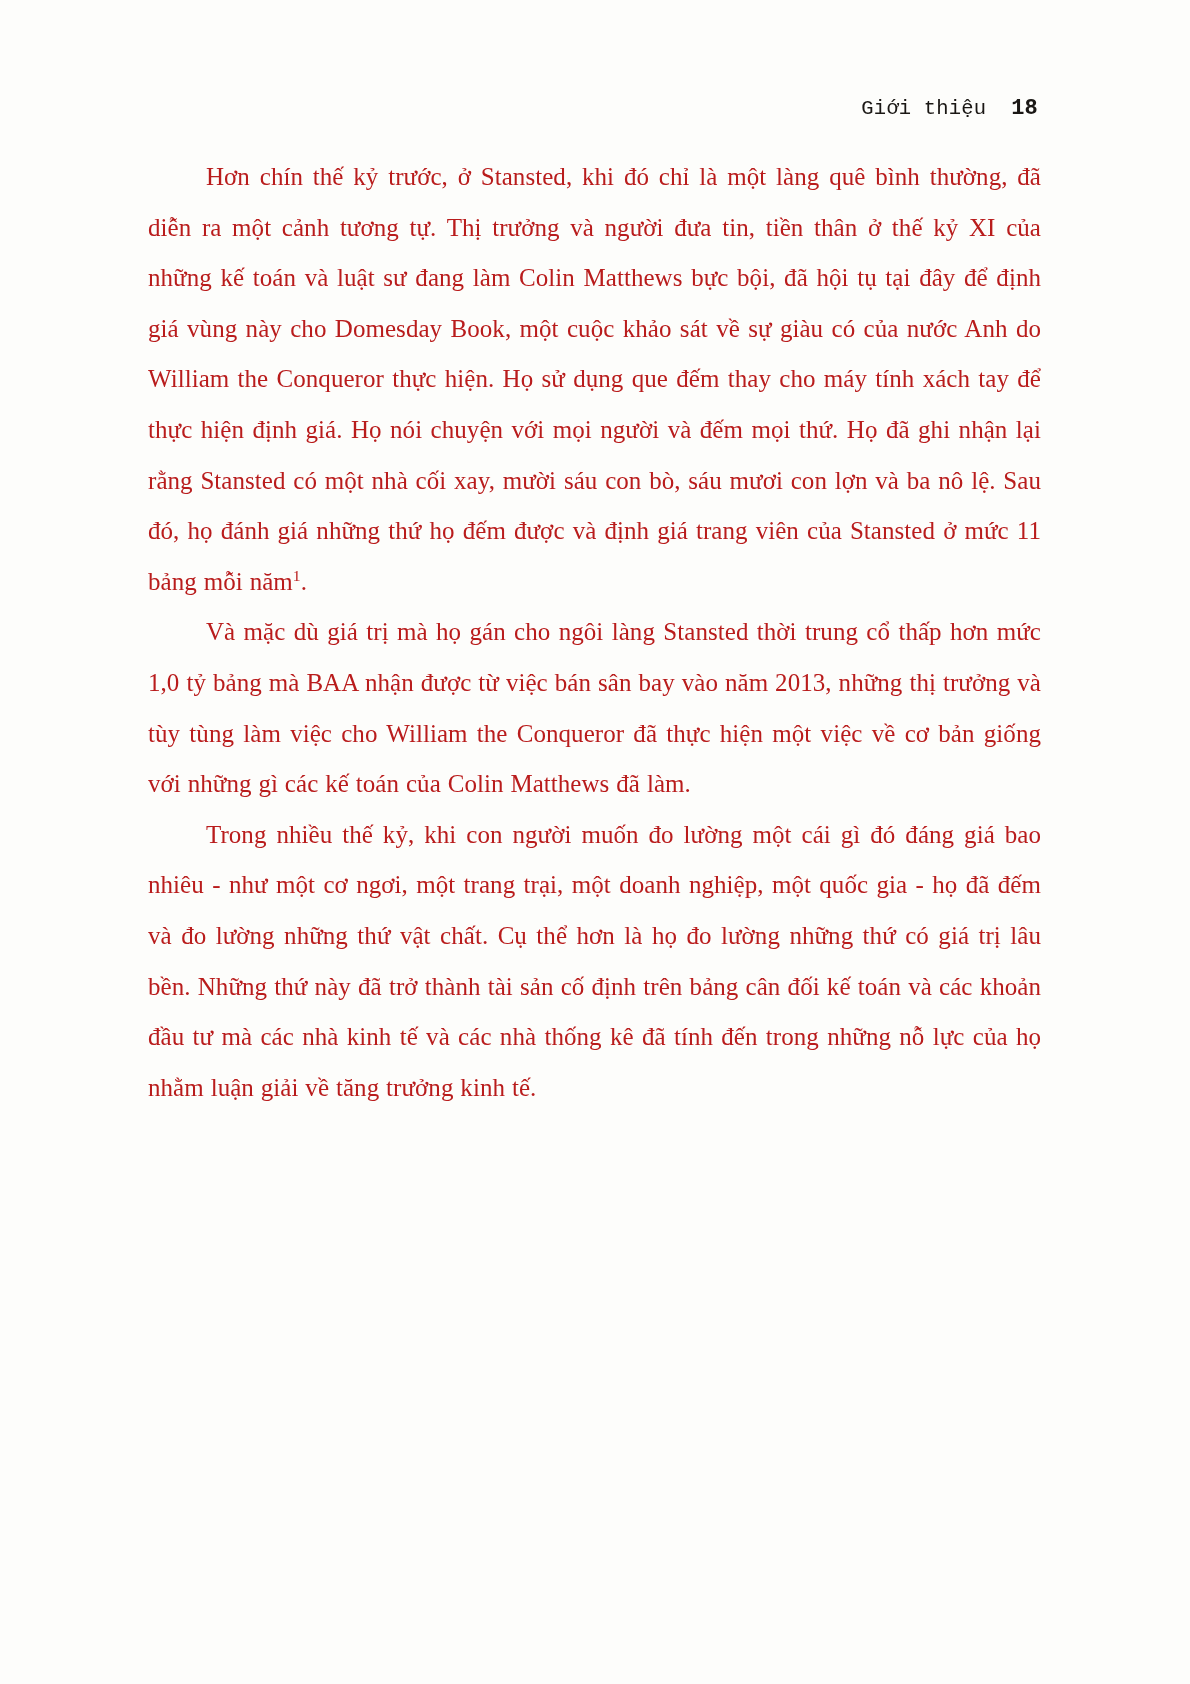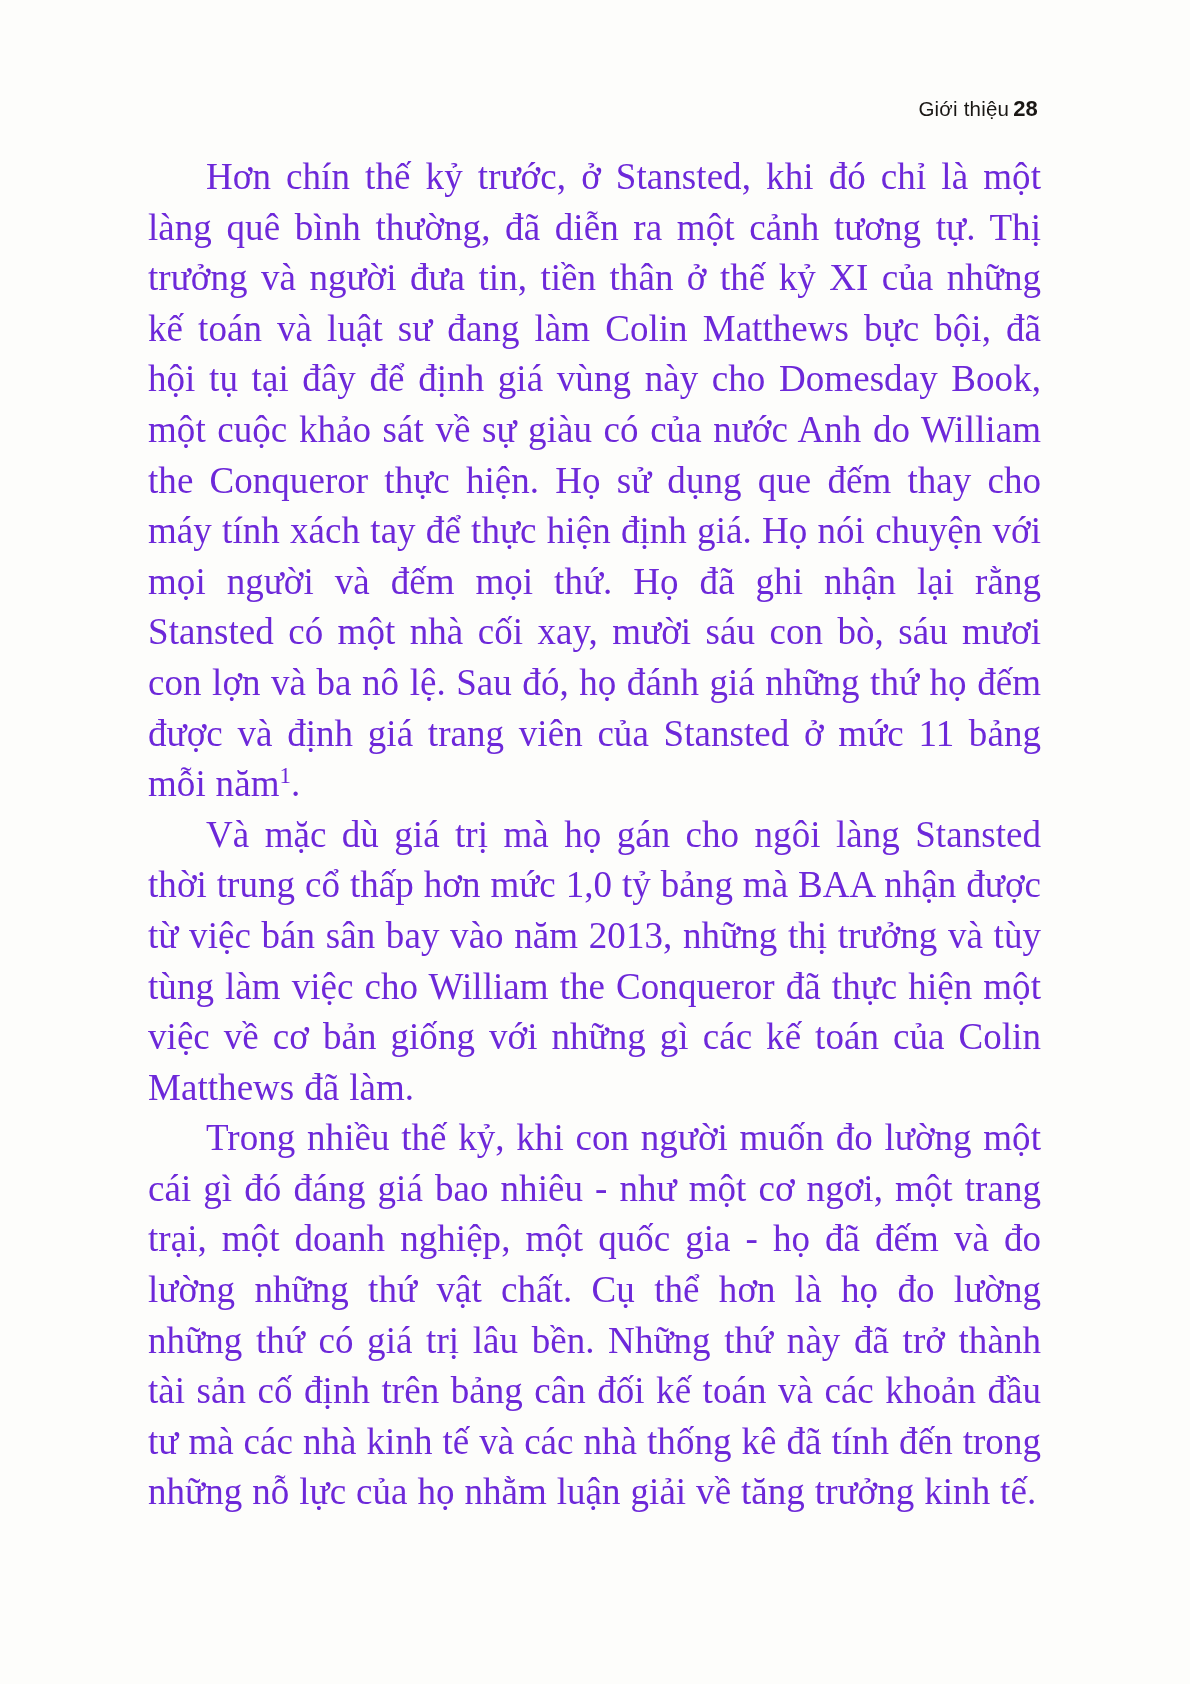--- a/index.html
+++ b/index.html
@@ -22,46 +22,46 @@
     width: 1190px;
     height: 1684px;
     background: #fdfdfb;
   }
   .running-head {
     position: absolute;
     right: 152px;
     top: 96px;
     display: flex;
     align-items: baseline;
-    gap: 4px;
-    font-family: Liberation Sans, sans-serif;
+    gap: 25px;
+    font-family: Liberation Mono, monospace;
     font-size: 20.5px;
     letter-spacing: 0.2px;
     color: #1a1714;
   }
   .running-head .folio {
     font-weight: 700;
     font-size: 22px;
   }
   .body-text {
     position: absolute;
     left: 148px;
     top: 152px;
     width: 893px;
   }
   .para {
     margin: 0;
     text-align: justify;
     text-justify: inter-word;
-    font-size: 37px;
+    font-size: 25px;
     line-height: 50.6px;
     text-indent: 58px;
     letter-spacing: 0.05px;
     word-spacing: 0.6px;
-    color: #6d28d9;
+    color: #b91c1c;
   }
   .para + .para {
     margin-top: 0;
   }
   .para sup {
     font-size: 0.62em;
     line-height: 0;
     vertical-align: super;
   }
   
@@ -69,21 +69,21 @@
     text-rendering: optimizeLegibility;
   }
 </style>
 </head>
 <body>
 
 <div class="page">
 
   <div class="running-head">
     <span>Giới thiệu</span>
-    <span class="folio">28</span>
+    <span class="folio">18</span>
   </div>
 
   <div class="body-text">
 
     <p class="para"><span>Hơn chín thế kỷ trước, ở Stansted, khi đó chỉ là một làng quê bình thường, đã diễn ra một cảnh tương tự. Thị trưởng và người đưa tin, tiền thân ở thế kỷ XI của những kế toán và luật sư đang làm Colin Matthews bực bội, đã hội tụ tại đây để định giá vùng này cho Domesday Book, một cuộc khảo sát về sự giàu có của nước Anh do William the Conqueror thực hiện. Họ sử dụng que đếm thay cho máy tính xách tay để thực hiện định giá. Họ nói chuyện với mọi người và đếm mọi thứ. Họ đã ghi nhận lại rằng Stansted có một nhà cối xay, mười sáu con bò, sáu mươi con lợn và ba nô lệ. Sau đó, họ đánh giá những thứ họ đếm được và định giá trang viên của Stansted ở mức 11 bảng mỗi năm</span><sup>1</sup><span>.</span></p>
 
     <p class="para">Và mặc dù giá trị mà họ gán cho ngôi làng Stansted thời trung cổ thấp hơn mức 1,0 tỷ bảng mà BAA nhận được từ việc bán sân bay vào năm 2013, những thị trưởng và tùy tùng làm việc cho William the Conqueror đã thực hiện một việc về cơ bản giống với những gì các kế toán của Colin Matthews đã làm.</p>
 
     <p class="para">Trong nhiều thế kỷ, khi con người muốn đo lường một cái gì đó đáng giá bao nhiêu - như một cơ ngơi, một trang trại, một doanh nghiệp, một quốc gia - họ đã đếm và đo lường những thứ vật chất. Cụ thể hơn là họ đo lường những thứ có giá trị lâu bền. Những thứ này đã trở thành tài sản cố định trên bảng cân đối kế toán và các khoản đầu tư mà các nhà kinh tế và các nhà thống kê đã tính đến trong những nỗ lực của họ nhằm luận giải về tăng trưởng kinh tế.</p>
 

